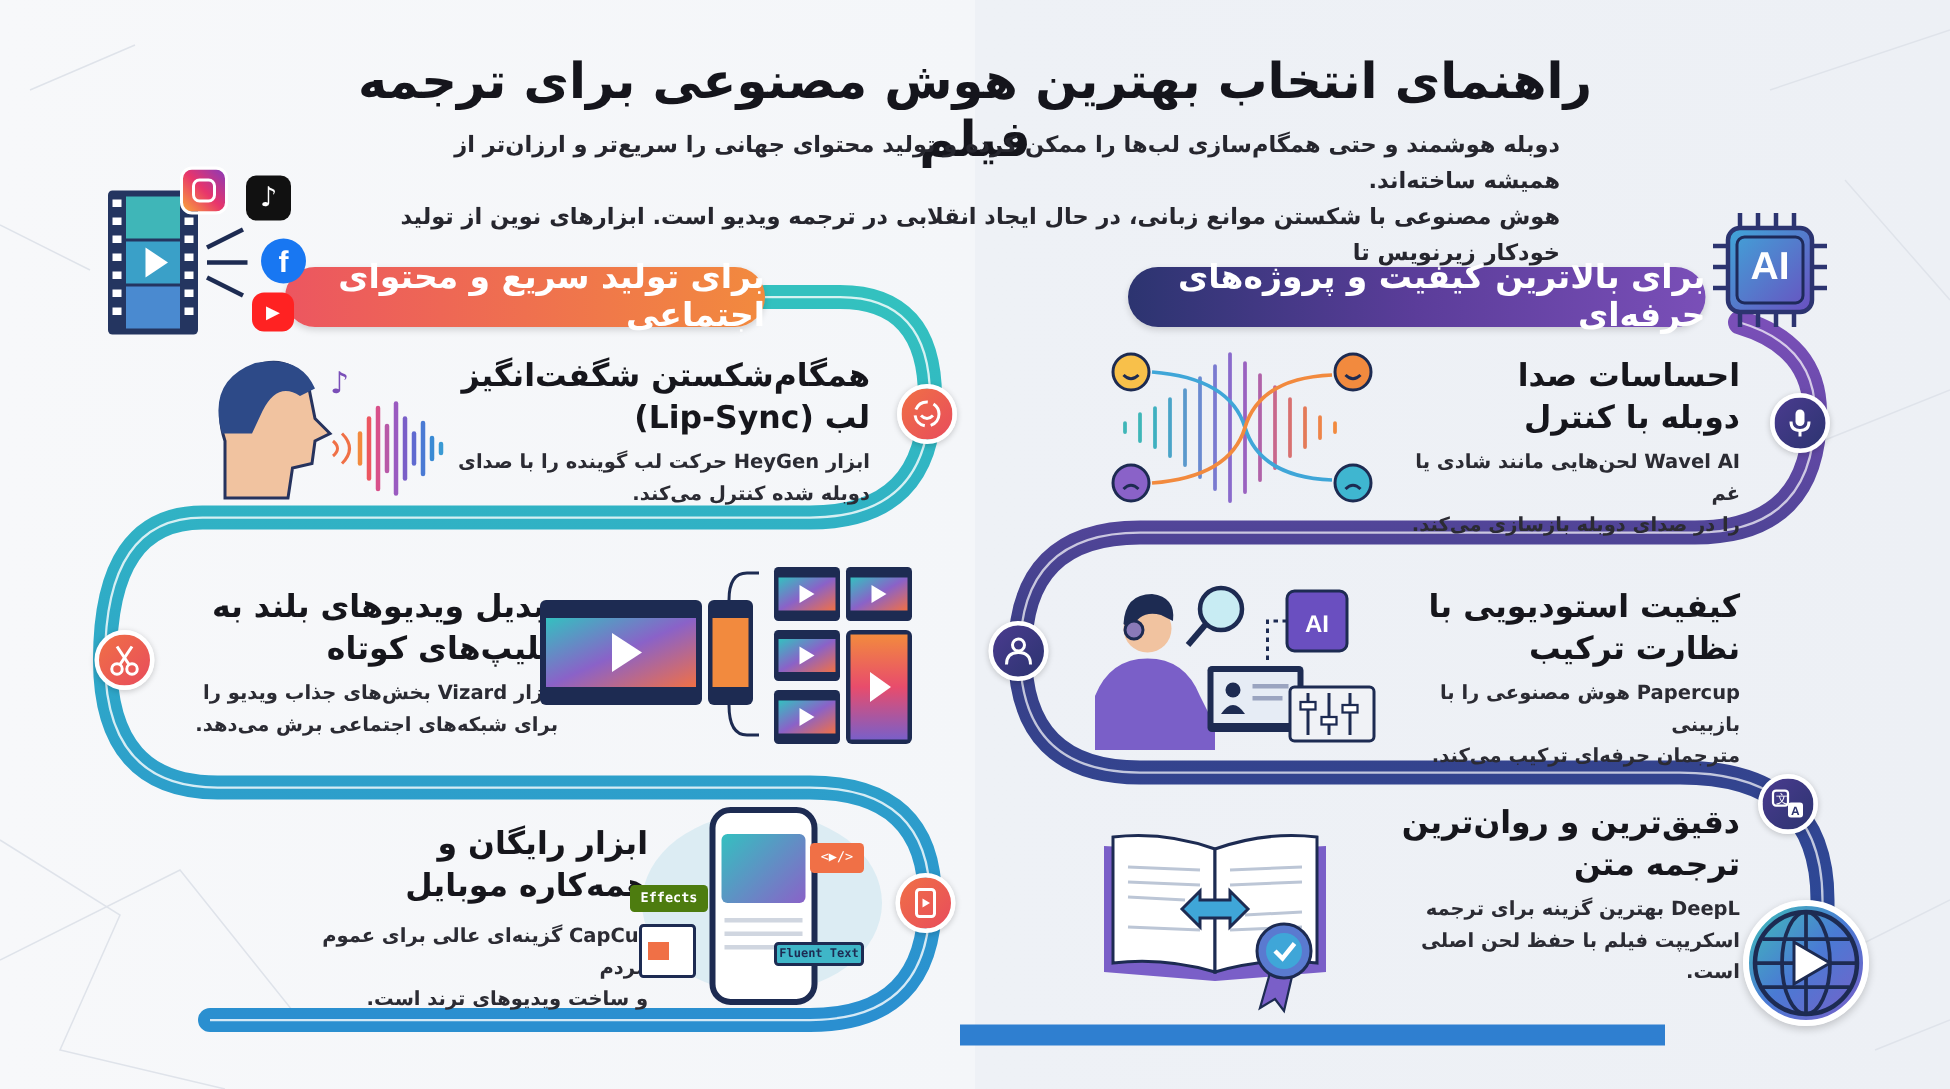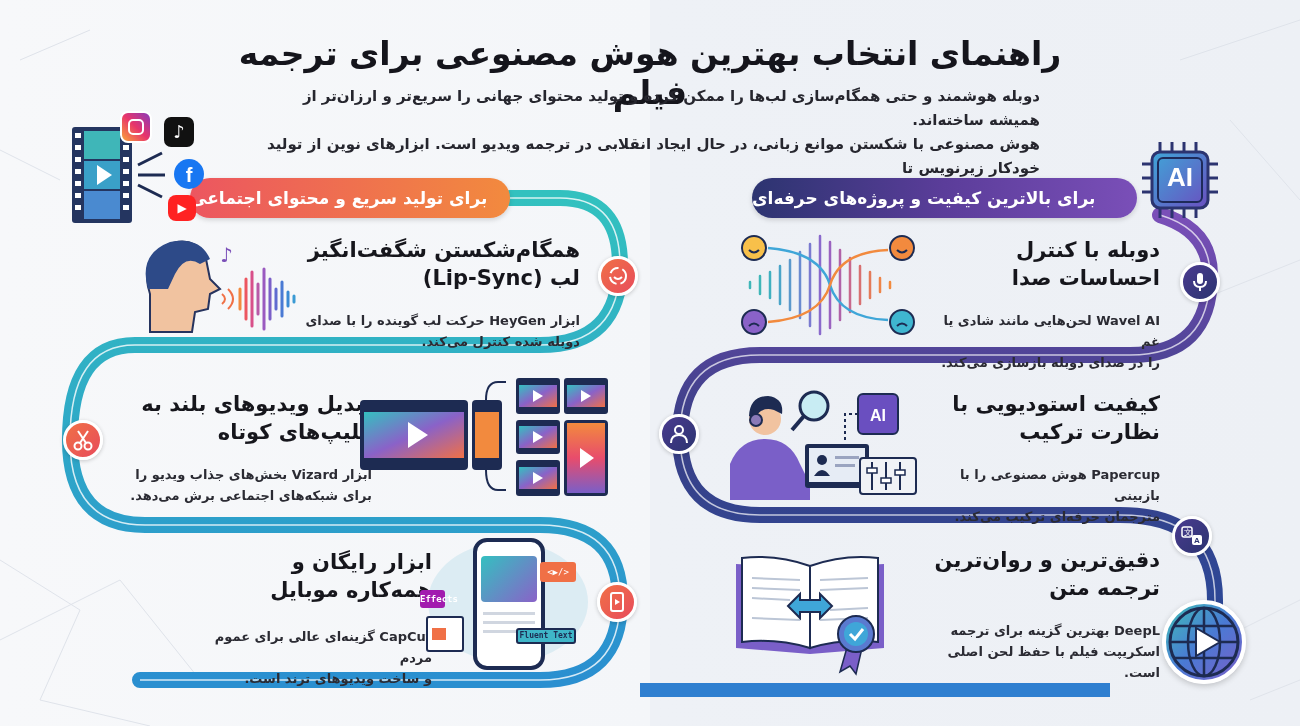--- a/index.html
+++ b/index.html
@@ -15,27 +15,27 @@
   .title {
     left: 200px; top: 34px; width: 900px; text-align: center;
     font-size: 33px; font-weight: bold; color: #15151c; direction: rtl;
   }
   .intro {
     left: 250px; top: 84px; width: 790px;
     font-size: 15px; font-weight: bold; line-height: 24px; color: #26262e;
   }
   .pill {
     height: 40px; border-radius: 20px; color: #fff; font-weight: bold;
-    font-size: 17px; display: flex; align-items: center; justify-content: flex-end; direction: rtl;
+    font-size: 22px; display: flex; align-items: center; justify-content: flex-end; direction: rtl;
     box-shadow: 0 2px 5px rgba(0,0,0,0.15);
   }
   .pill-left { left: 190px; top: 178px; width: 320px; background: linear-gradient(90deg, #ec5660, #f28a3e); }
   .pill-right { left: 752px; top: 178px; width: 385px; background: linear-gradient(90deg, #2c3470, #5b3d9a, #7a4fb8); }
   .item-title { font-size: 21px; font-weight: bold; line-height: 28px; color: #16161c; }
-  .item-desc { font-size: 13px; font-weight: bold; line-height: 21px; color: #2b2b33; margin-top: 18px; }
+  .item-desc { font-size: 13px; font-weight: bold; line-height: 21px; color: #2b2b33; margin-top: 6px; }
   .node {
     width: 40px; height: 40px; border-radius: 50%; border: 3px solid #fff;
     box-shadow: 0 1px 4px rgba(0,0,0,0.2);
     display: flex; align-items: center; justify-content: center;
   }
   .node-orange { background: linear-gradient(135deg, #f07046, #e84c5c); }
   .node-purple { background: linear-gradient(135deg, #4a3b8f, #2c3470); }
   svg { display: block; }
 </style>
 </head>
@@ -263,38 +263,38 @@
   </div>
 </div>
 <div class="abs" style="left:418px;top:532px;width:180px;height:140px">
   <div class="abs" style="left:10px;top:10px;width:160px;height:120px;border-radius:50%;background:#dcecf3"></div>
   <div class="abs" style="left:55px;top:6px;width:72px;height:132px;border:4px solid #1d2b52;border-radius:14px;background:#fff">
     <div style="margin:14px 4px 0;height:46px;border-radius:4px;background:linear-gradient(135deg,#34c0c0,#8a62c8)"></div>
     <div style="margin:10px 6px 0;height:3px;background:#d0d6e0"></div>
     <div style="margin:6px 6px 0;height:3px;background:#d0d6e0"></div>
     <div style="margin:6px 6px 0;height:3px;background:#d0d6e0"></div>
   </div>
-  <div class="abs" style="left:2px;top:58px;width:25px;height:18px;background:#a21caf;border-radius:3px;color:#fff;font-size:9px;font-weight:bold;text-align:center;line-height:18px;font-family:'DejaVu Sans Mono',monospace">Effects</div>
+  <div class="abs" style="left:2px;top:58px;width:52px;height:18px;background:#4d7c0f;border-radius:3px;color:#fff;font-size:9px;font-weight:bold;text-align:center;line-height:18px;font-family:'DejaVu Sans Mono',monospace">Effects</div>
   <div class="abs" style="left:122px;top:30px;width:36px;height:20px;background:#f07046;border-radius:3px;color:#fff;font-size:9px;text-align:center;line-height:20px;font-family:'DejaVu Sans Mono',monospace">&lt;▶/&gt;</div>
   <div class="abs" style="left:98px;top:96px;width:60px;height:16px;background:#3fb6c8;border:2px solid #1d2b52;border-radius:3px;color:#1d2b52;font-size:8px;font-weight:bold;text-align:center;line-height:12px;font-family:'DejaVu Sans Mono',monospace">Fluent Text</div>
   <div class="abs" style="left:8px;top:84px;width:38px;height:36px;background:#fff;border:2px solid #1d2b52;border-radius:3px">
     <div style="margin:10px 4px 0;height:12px;background:#f07046;width:14px"></div>
   </div>
 </div>
 <div class="abs node node-orange" style="left:597px;top:582px">
   <svg width="22" height="22">
       <rect x="5" y="2" width="12" height="18" rx="2" stroke="#fff" stroke-width="2" fill="none"></rect>
       <polygon points="9,8 9,14 14,11" fill="#fff"></polygon>
     </svg>
 </div>
 
 <div class="abs rtl" style="left:920px;top:236px;width:240px">
   <div class="item-title">
+    <div>احساسات صدا</div>
     <div>دوبله با کنترل</div>
-    <div>احساسات صدا</div>
   </div>
   <div class="item-desc">
     <div>Wavel AI لحن‌هایی مانند شادی یا غم</div>
     <div>را در صدای دوبله بازسازی می‌کند.</div>
   </div>
 </div>
 <div class="abs" style="left:730px;top:232px;width:200px;height:106px">
   <svg width="200" height="106">
     <circle cx="24" cy="16" r="12" fill="#f8c04a" stroke="#1d2b52" stroke-width="2"></circle>
     <path d="M19 18 Q24 23 29 18" stroke="#1d2b52" stroke-width="2" fill="none"></path>
@@ -373,21 +373,21 @@
     <path d="M148 30 L135 30 L135 58" stroke="#1d2b52" stroke-width="2" stroke-dasharray="3 3" fill="none"></path>
   </svg>
 </div>
 <div class="abs node node-purple" style="left:659px;top:414px">
   <svg width="22" height="22">
       <circle cx="11" cy="7" r="4" stroke="#fff" stroke-width="2" fill="none"></circle>
       <path d="M3 20 Q3 12 11 12 Q19 12 19 20" stroke="#fff" stroke-width="2" fill="none"></path>
     </svg>
 </div>
 
-<div class="abs rtl" style="left:920px;top:546px;width:240px">
+<div class="abs rtl" style="left:920px;top:534px;width:240px">
   <div class="item-title">
     <div>دقیق‌ترین و روان‌ترین</div>
     <div>ترجمه متن</div>
   </div>
   <div class="item-desc">
     <div>DeepL بهترین گزینه برای ترجمه</div>
     <div>اسکریپت فیلم با حفظ لحن اصلی است.</div>
   </div>
 </div>
 <div class="abs" style="left:730px;top:548px;width:160px;height:130px">

